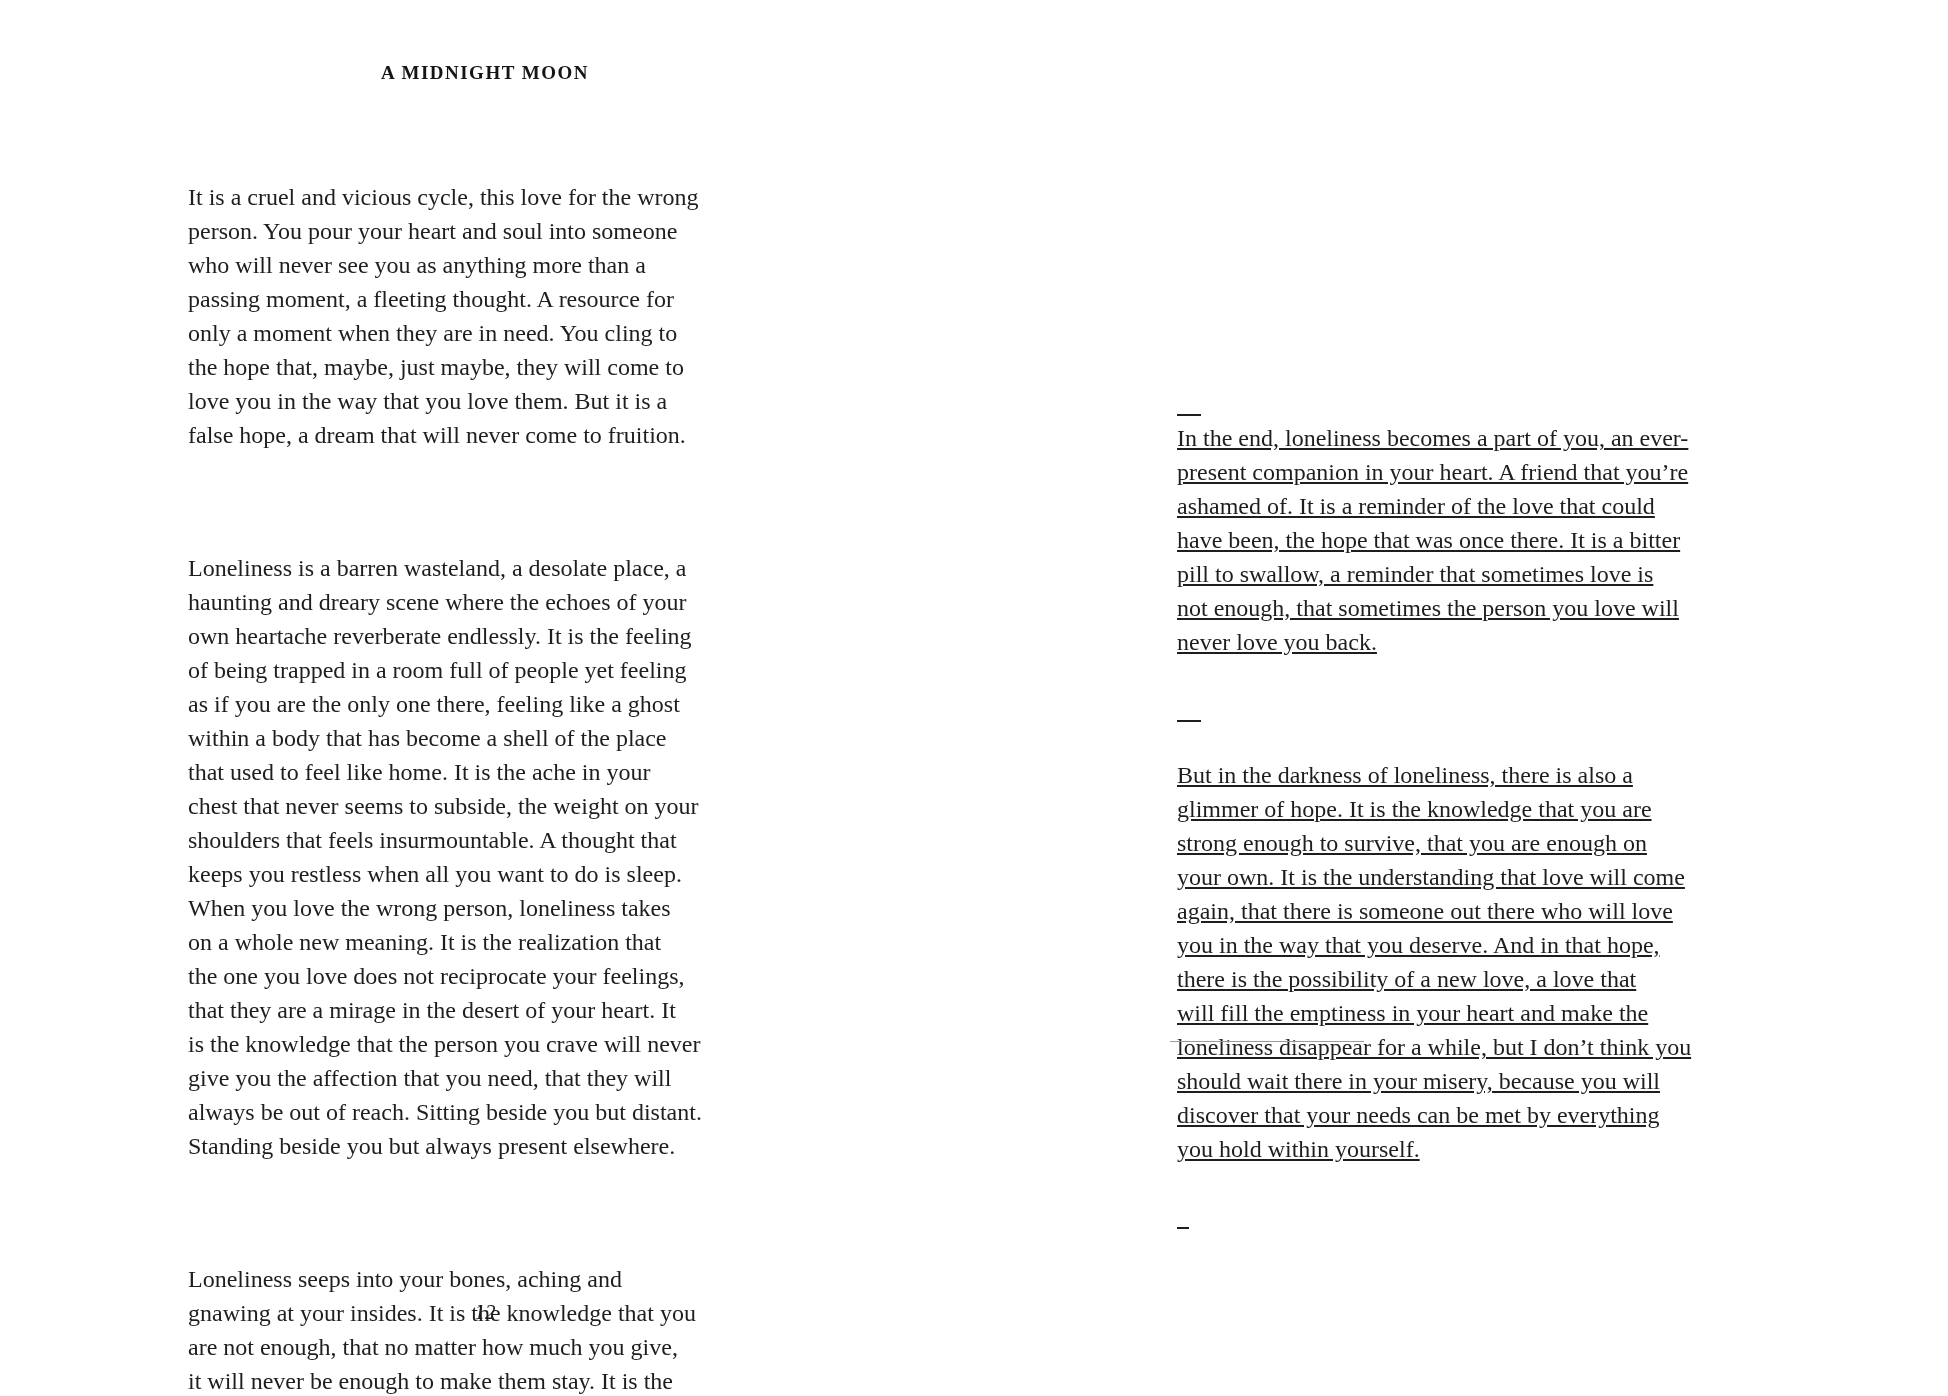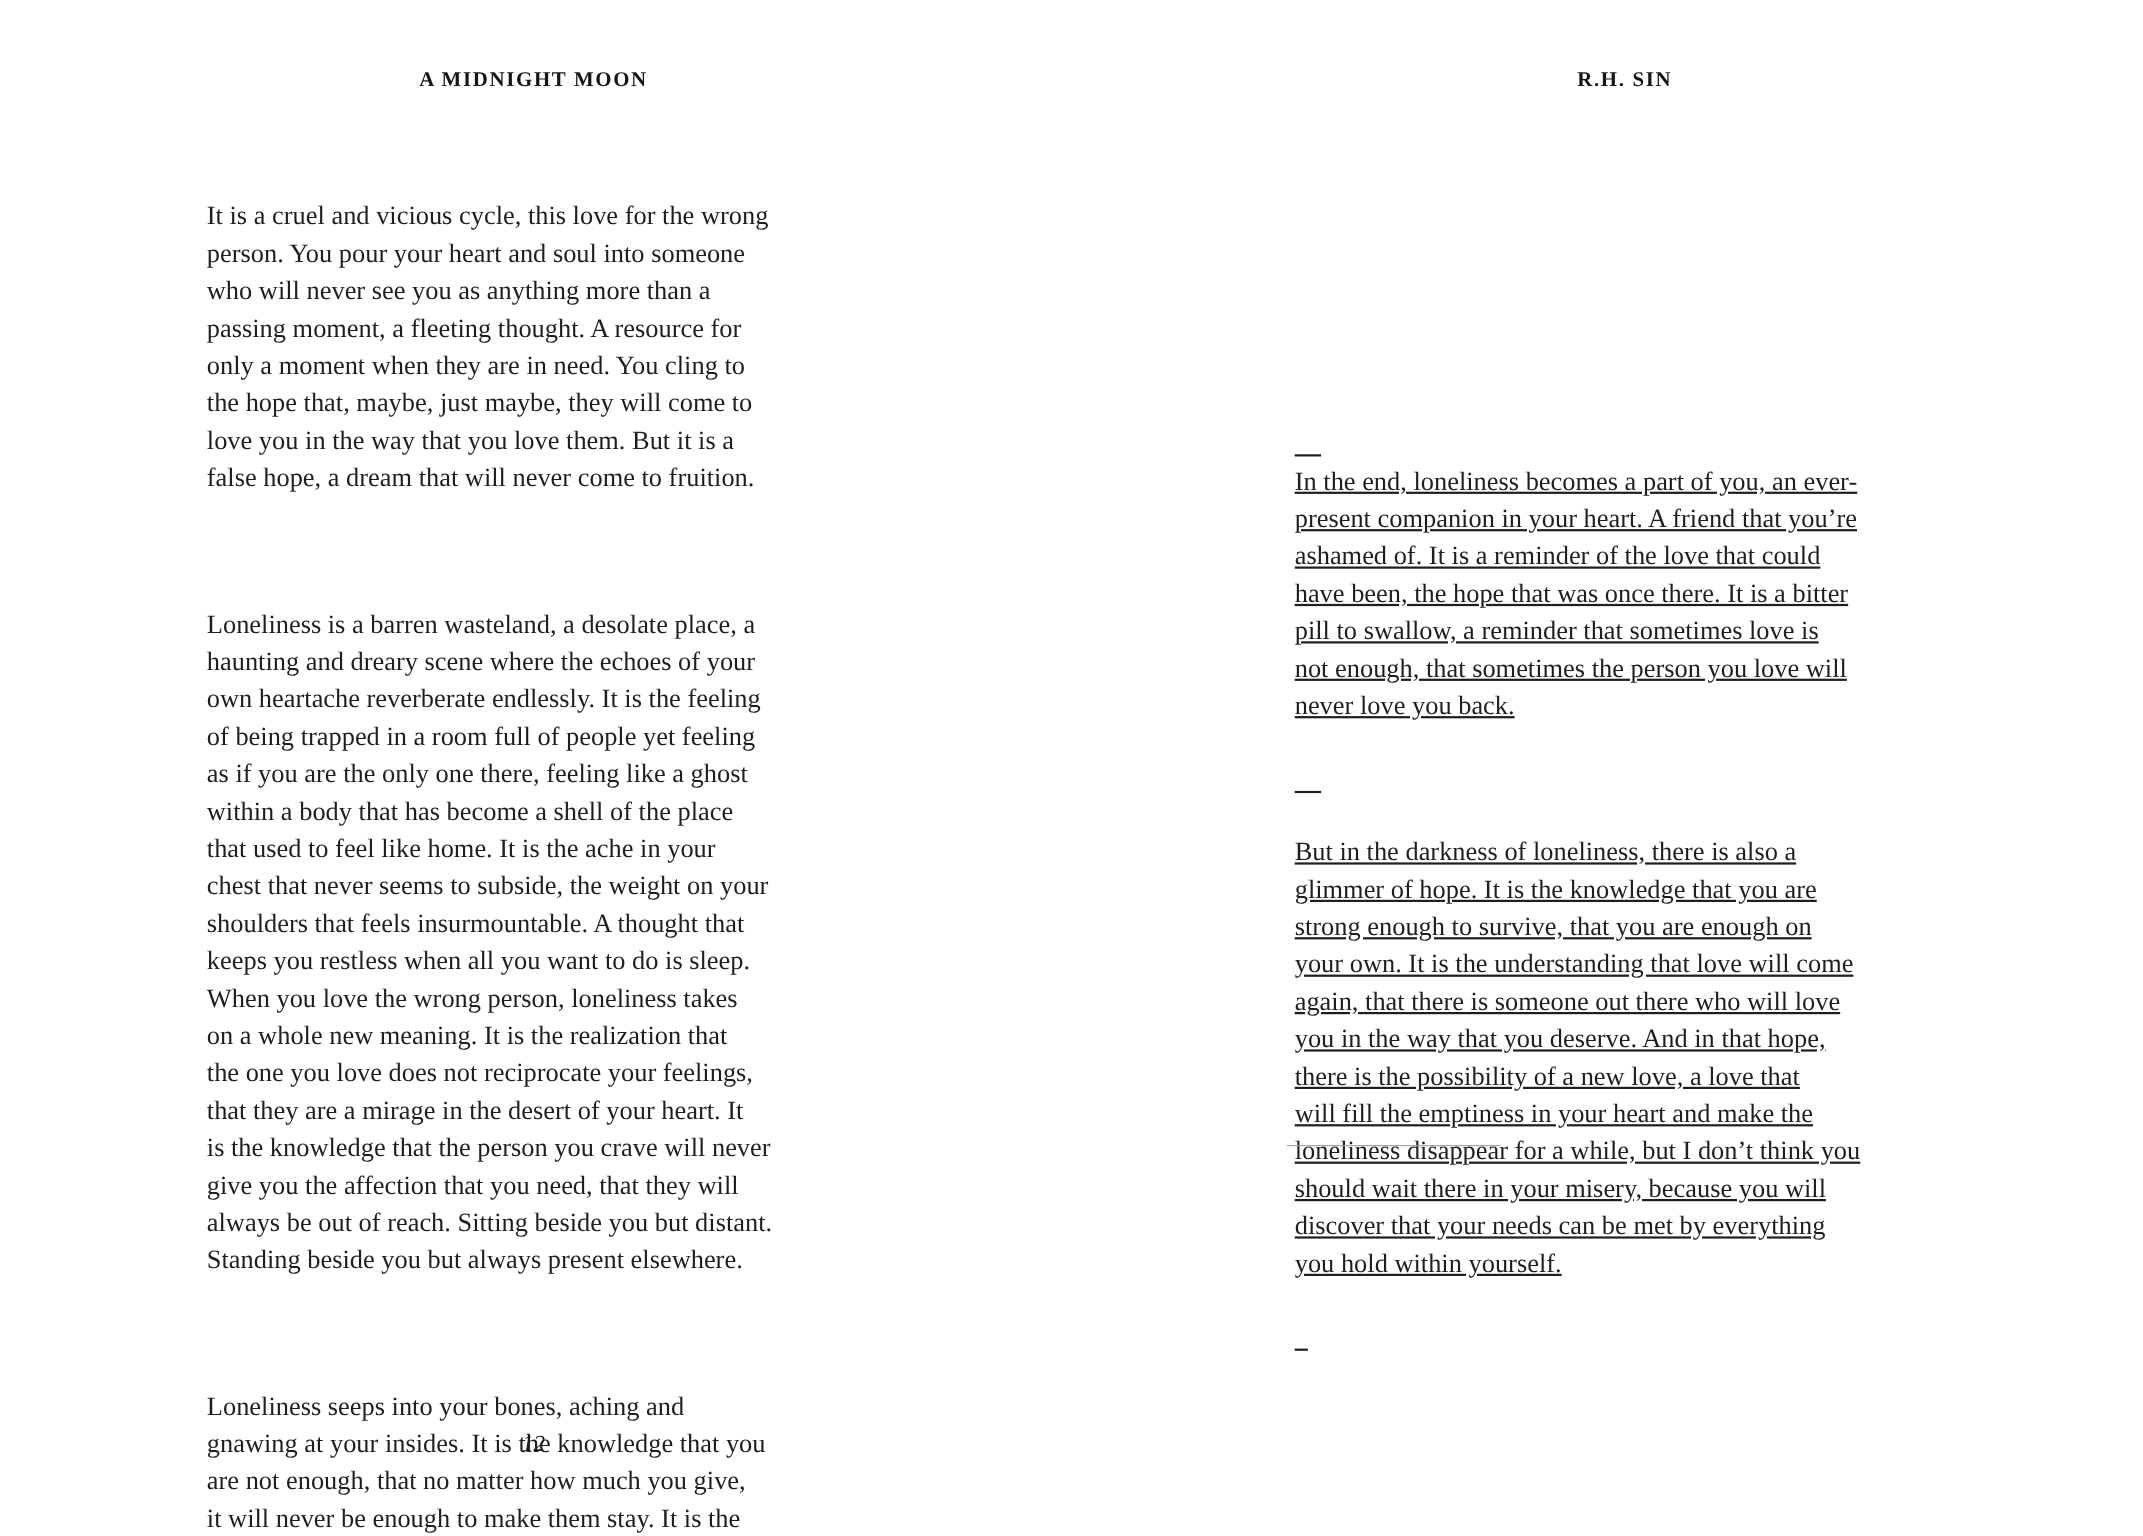--- a/index.html
+++ b/index.html
@@ -100,21 +100,20 @@
     <p>Loneliness seeps into your bones, aching and
 gnawing at your insides. It is the knowledge that you
 are not enough, that no matter how much you give,
 it will never be enough to make them stay. It is the
 understanding that you are alone in your love, that it
 will never be returned in the way that you need.</p>
   </div>
 
   <div class="page-number num-left">12</div>
 
-  <div class="running-header header-right">R.H. SIN</div>
 
   <div class="page-body body-right">
     <p>In the end, loneliness becomes a part of you, an ever-
 present companion in your heart. A friend that you’re
 ashamed of. It is a reminder of the love that could
 have been, the hope that was once there. It is a bitter
 pill to swallow, a reminder that sometimes love is
 not enough, that sometimes the person you love will
 never love you back.</p>
     <p>But in the darkness of loneliness, there is also a

